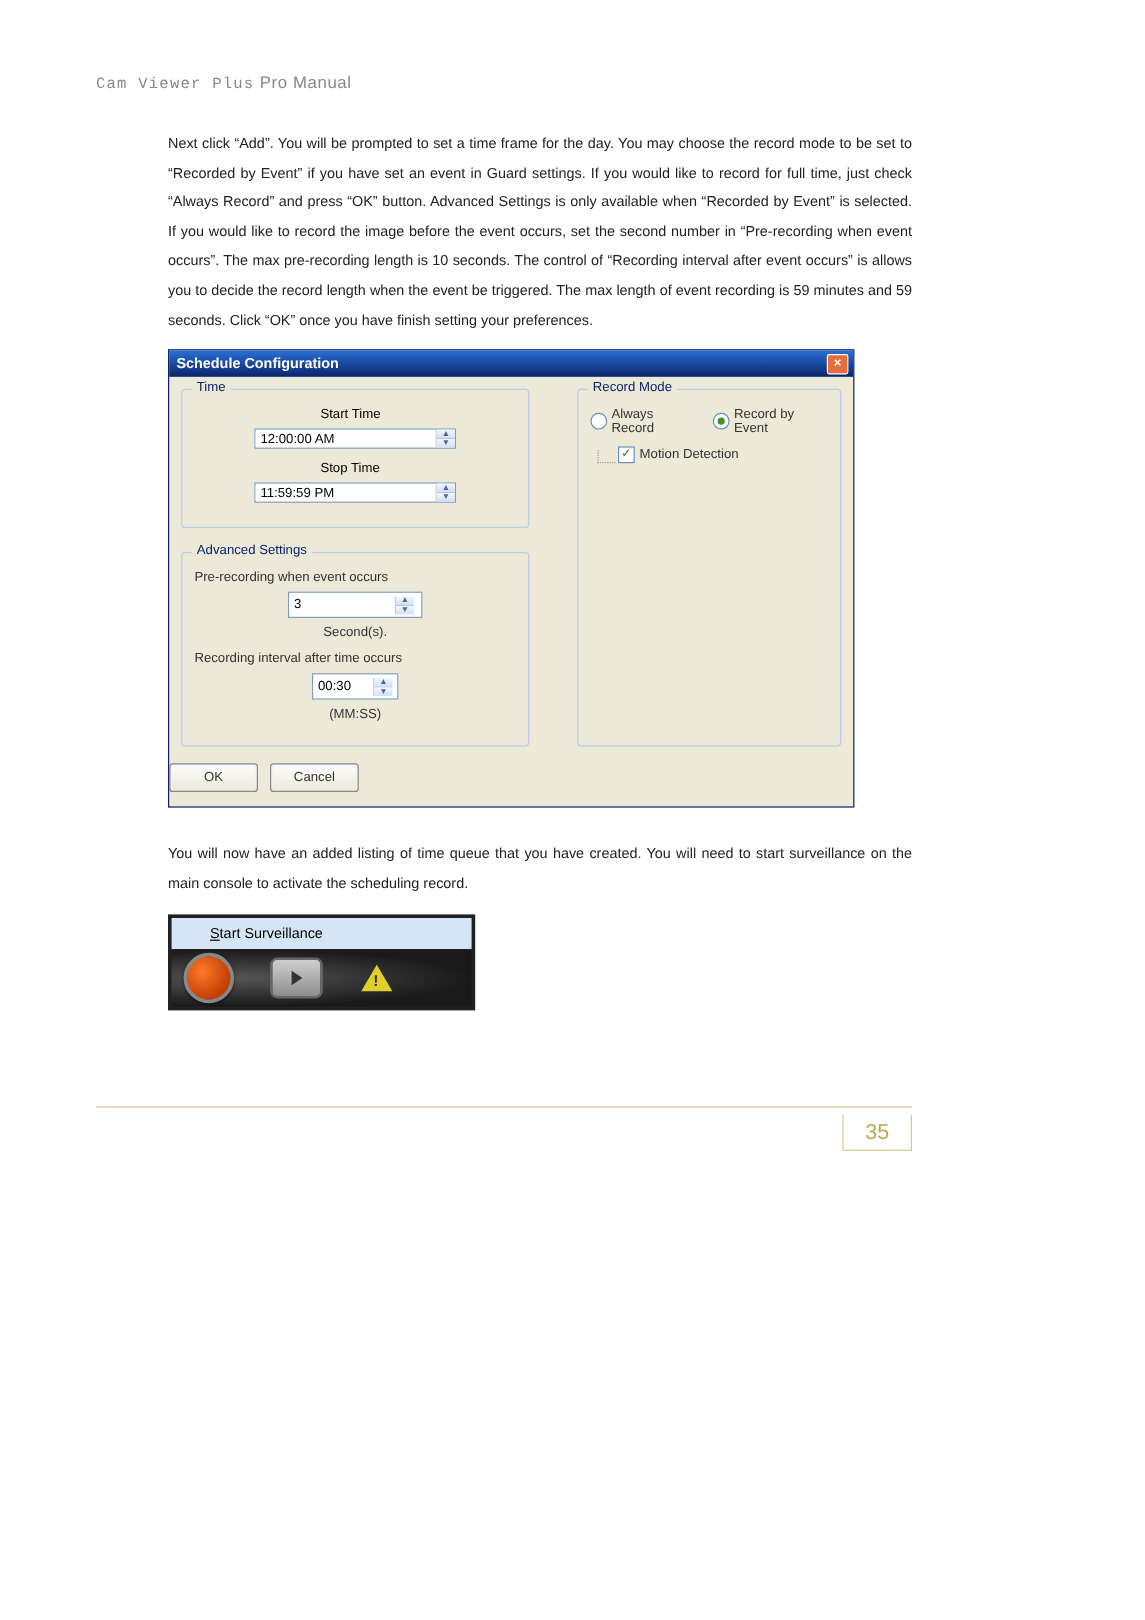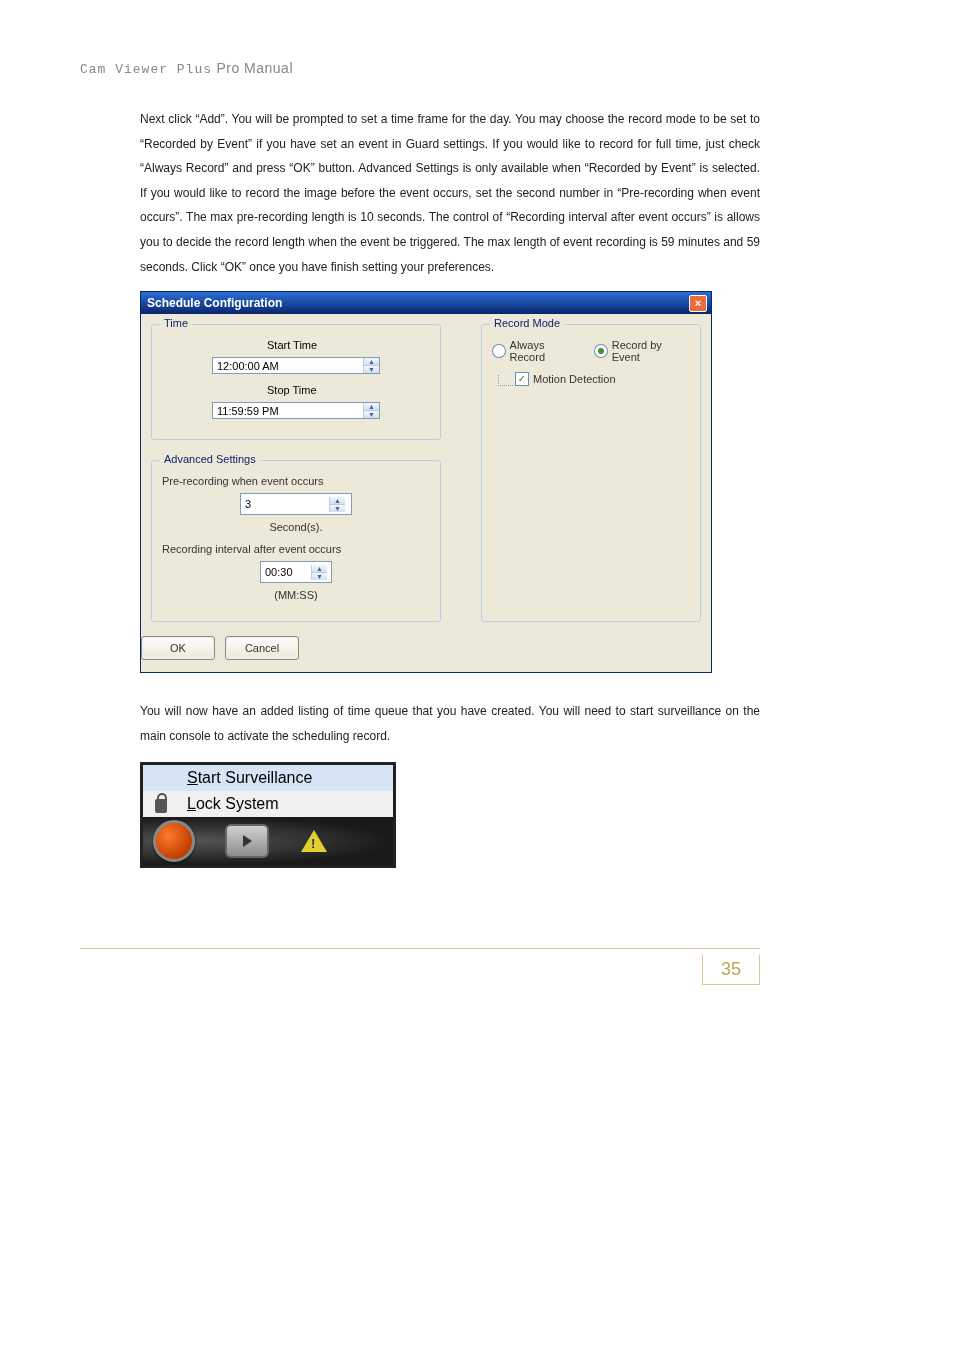--- a/index.html
+++ b/index.html
@@ -162,23 +162,23 @@
   background:#222;
   padding:3px;
   display:flex;flex-direction:column;
   font-family: Tahoma, Arial, sans-serif;
 }
 .menu-top {
   background:#fff;
   display:flex;flex-direction:column;
 }
 .menu-row {
-  display:flex;align-items:center;gap:16px;
+  display:flex;align-items:center;gap:4px;
   padding:4px 8px;
-  font-size:16px;color:#000;
+  font-size:12px;color:#000;
 }
 .menu-row .icon-slot{
   width:20px;height:18px;display:flex;align-items:center;justify-content:center;
 }
 .menu-row + .menu-row { 
   background:#f0f0f0;
 }
 .menu-row.sel {
   background:#d6e5f5;
 }
@@ -285,21 +285,21 @@
           <div class="row">
             <div class="spin-input" style="width:110px">
               <input style="width: 80px;" value="3">
               <div class="spin-ctrl">
                   <div>▲</div>
                   <div>▼</div>
                 </div>
             </div>
             <span>Second(s).</span>
           </div>
-          <div style="margin:8px 0 6px 0">Recording interval after event occurs</div>
+          <div style="margin:8px 0 6px 0">Recording interval after time occurs</div>
           <div class="row">
             <div class="spin-input" style="width:70px">
               <input style="width: 42px;" value="00:30">
               <div class="spin-ctrl">
                   <div>▲</div>
                   <div>▼</div>
                 </div>
             </div>
             <span>(MM:SS)</span>
           </div>
@@ -338,26 +338,20 @@
   </div>
 
   <p class="body-text" style="margin-top:26px">You will now have an added listing of time queue that you have created. You will need to start surveillance on the main console to activate the scheduling record.</p>
 
   <div class="menu-panel">
     <div class="menu-top">
       <div class="menu-row sel">
         <span class="icon-slot"></span>
         <span><span class="underline-letter">S</span><span>tart Surveillance</span></span>
       </div>
-      <div class="menu-row">
-        <span class="icon-slot">
-            <span class="lock-icon"></span>
-          </span>
-        <span><span class="underline-letter">L</span><span>ock System</span></span>
-      </div>
     </div>
     <div class="menu-bottom">
       <div class="round-btn"></div>
       <div class="square-btn">
           <div class="triangle"></div>
         </div>
       <div class="warn-btn">
           <div class="warn-tri"></div>
         </div>
     </div>

